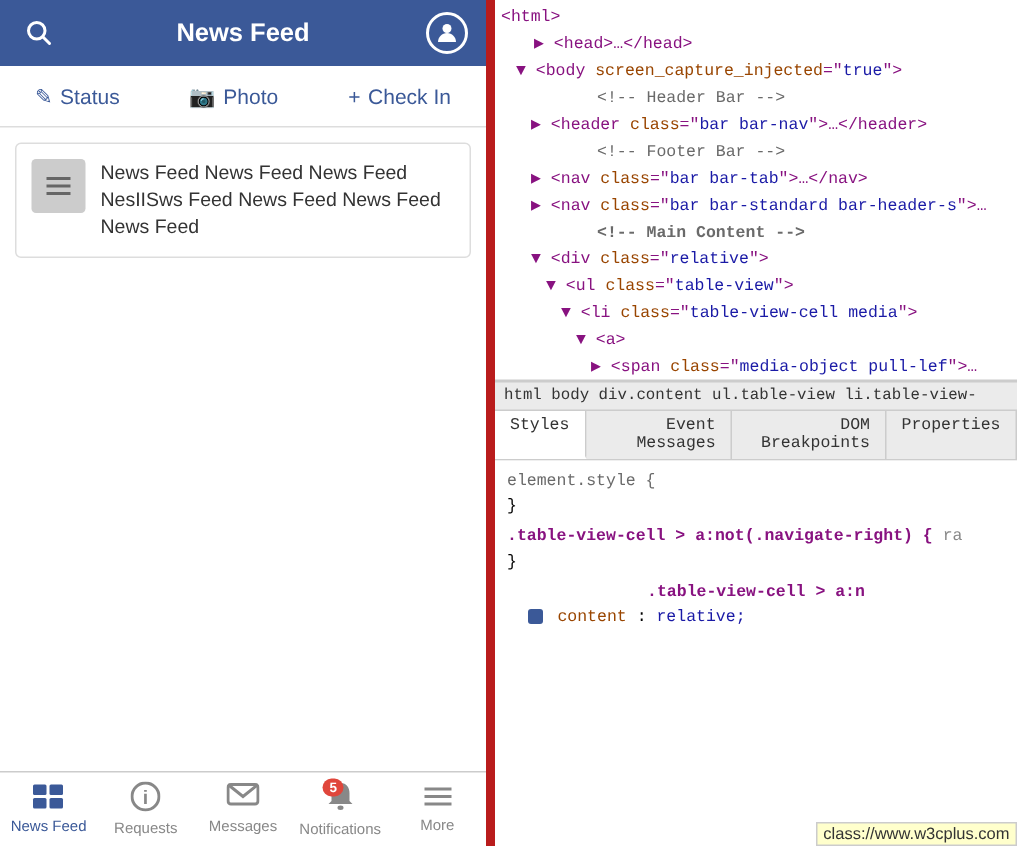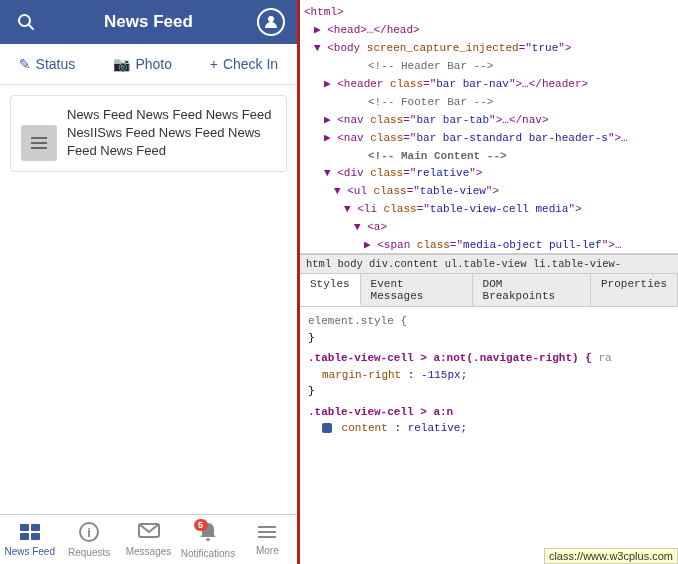--- a/index.html
+++ b/index.html
@@ -1,25 +1,25 @@
 <!DOCTYPE html>
 <html><head>
   <meta charset="utf-8">
   <style>
     * { margin: 0; padding: 0; box-sizing: border-box; }
     body { width: 678px; height: 564px; display: flex; font-family: -apple-system, 'Helvetica Neue', Arial, sans-serif; overflow: hidden; background: #fff; }
 
     
     #left-panel {
-      width: 300px;
+      width: 330px;
       height: 564px;
       background: #fff;
       display: flex;
       flex-direction: column;
-      border-right: 3px solid #b91c1c;
+      border-right: 6px solid #b91c1c;
     }
 
     
     .app-header {
       background: #3b5998;
       height: 44px;
       display: flex;
       align-items: center;
       justify-content: space-between;
       padding: 0 12px;
@@ -58,21 +58,20 @@
     }
 
     
     .feed-item {
       margin: 10px;
       border: 1px solid #ddd;
       border-radius: 4px;
       padding: 10px;
       display: flex;
       gap: 10px;
-      align-items: flex-end;
     }
     .feed-icon {
       width: 36px; height: 36px;
       background: #ccc;
       border-radius: 3px;
       display: flex; align-items: center; justify-content: center;
       flex-shrink: 0;
       font-size: 18px;
       color: #666;
     }
@@ -170,20 +169,21 @@
     .breadcrumb-bar span + span::before {
       content: ' ';
     }
 
     
     .devtools-tabs {
       display: flex;
       background: #ebebeb;
       border-bottom: 1px solid #ccc;
       font-size: 11px;
+      text-align: right;
     }
     .devtools-tab {
       padding: 4px 10px;
       cursor: pointer;
       color: #333;
       border-right: 1px solid #ccc;
     }
     .devtools-tab.active {
       background: #fff;
       border-bottom: 2px solid #fff;
@@ -324,21 +324,21 @@
     </div>
   </div>
 </div>
 
 <div id="right-panel" style="position:relative;">
 
   <div class="html-tree">
     <div class="tree-line" style="padding-left:4px;">
       <span class="tag">&lt;html&gt;</span>
     </div>
-    <div class="tree-line" style="padding-left:14px;">
+    <div class="tree-line" style="padding-left:14px;margin-left:12px;">
       <span class="tag">▶ &lt;head&gt;…&lt;/head&gt;</span>
     </div>
     <div class="tree-line" style="padding-left:14px;">
       <span class="tag">▼ &lt;body </span><span class="attr">screen_capture_injected</span><span>="</span><span class="string">true</span><span>"&gt;</span>
     </div>
     <div class="tree-line" style="padding-left:24px;">
       <span class="comment">&lt;!-- Header Bar --&gt;</span>
     </div>
     <div class="tree-line" style="padding-left:24px;">
       <span class="tag">▶ &lt;header </span><span class="attr">class</span><span>="</span><span class="string">bar bar-nav</span><span>"&gt;…&lt;/header&gt;</span>
@@ -404,29 +404,24 @@
     <div class="css-line">
       <span class="element-style-label">element.style {</span>
     </div>
     <div class="css-line">
       <span>}</span>
     </div>
     <div class="css-line" style="margin-top:4px;">
       <span class="css-selector">.table-view-cell &gt; a:not(.navigate-right) {</span>
       <span style="color:#888;"> ra</span>
     </div>
-    <div class="css-line" style="padding-left:14px;">
-      <span class="css-property">margin-right</span>
-      <span>: </span>
-      <span class="css-value">-115px;</span>
-    </div>
     <div class="css-line">
       <span>}</span>
     </div>
-    <div class="css-line" style="margin-top:4px;">
+    <div class="css-line" style="margin-top:4px;text-align:center;">
       <span class="css-selector">.table-view-cell &gt; a:n</span>
     </div>
     <div class="css-line" style="padding-left:14px;">
       <span class="checkbox-blue"></span>
       <span class="css-property">content</span>
       <span>: </span>
       <span class="css-value">relative;</span>
     </div>
   </div>
 

